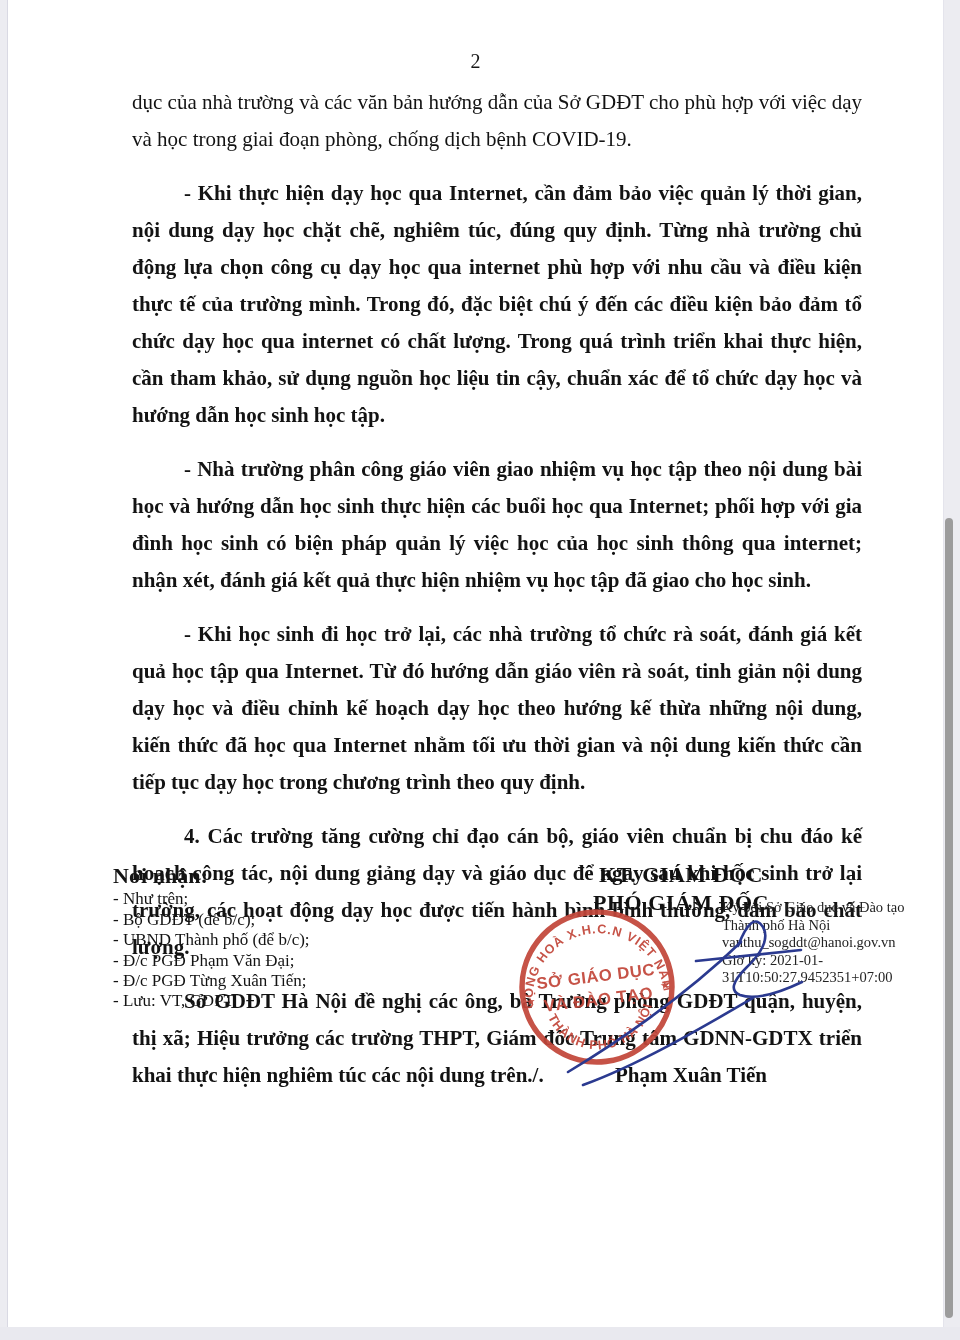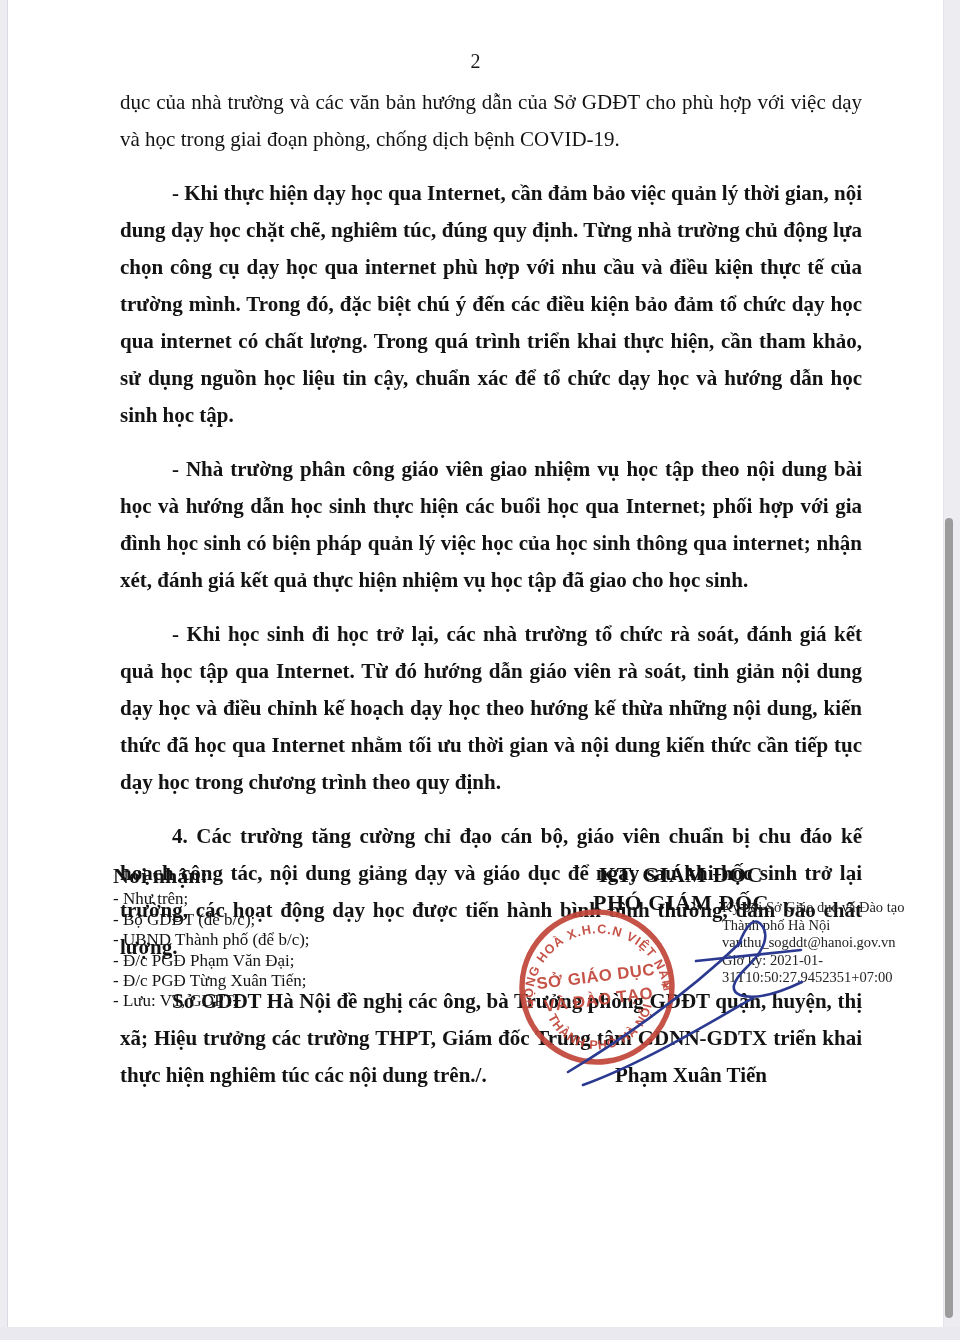--- a/index.html
+++ b/index.html
@@ -16,21 +16,21 @@
   }
   .pageno{
     position:absolute;top:50px;left:0;width:100%;
     text-align:center;font-size:20px;color:#161616;
   }
   .content{
     position:absolute;left:112px;top:84px;width:742px;
     font-size:21px;line-height:37px;color:#131313;
     text-align:justify;
   }
-  .content p{margin:0 0 17px 0;}
+  .content p{margin:0 0 17px 12px;}
   .content p.indent{text-indent:52px;font-weight:bold;}
   
   .recipients{
     position:absolute;left:105px;top:866px;width:330px;
     font-size:17px;line-height:20.4px;color:#141414;
   }
   .recipients .heading{font-weight:bold;font-size:22px;margin-bottom:3px;}
   .sig-title{
     position:absolute;left:513px;width:320px;text-align:center;
     font-weight:bold;font-size:22px;color:#111;letter-spacing:0.5px;z-index:1;

